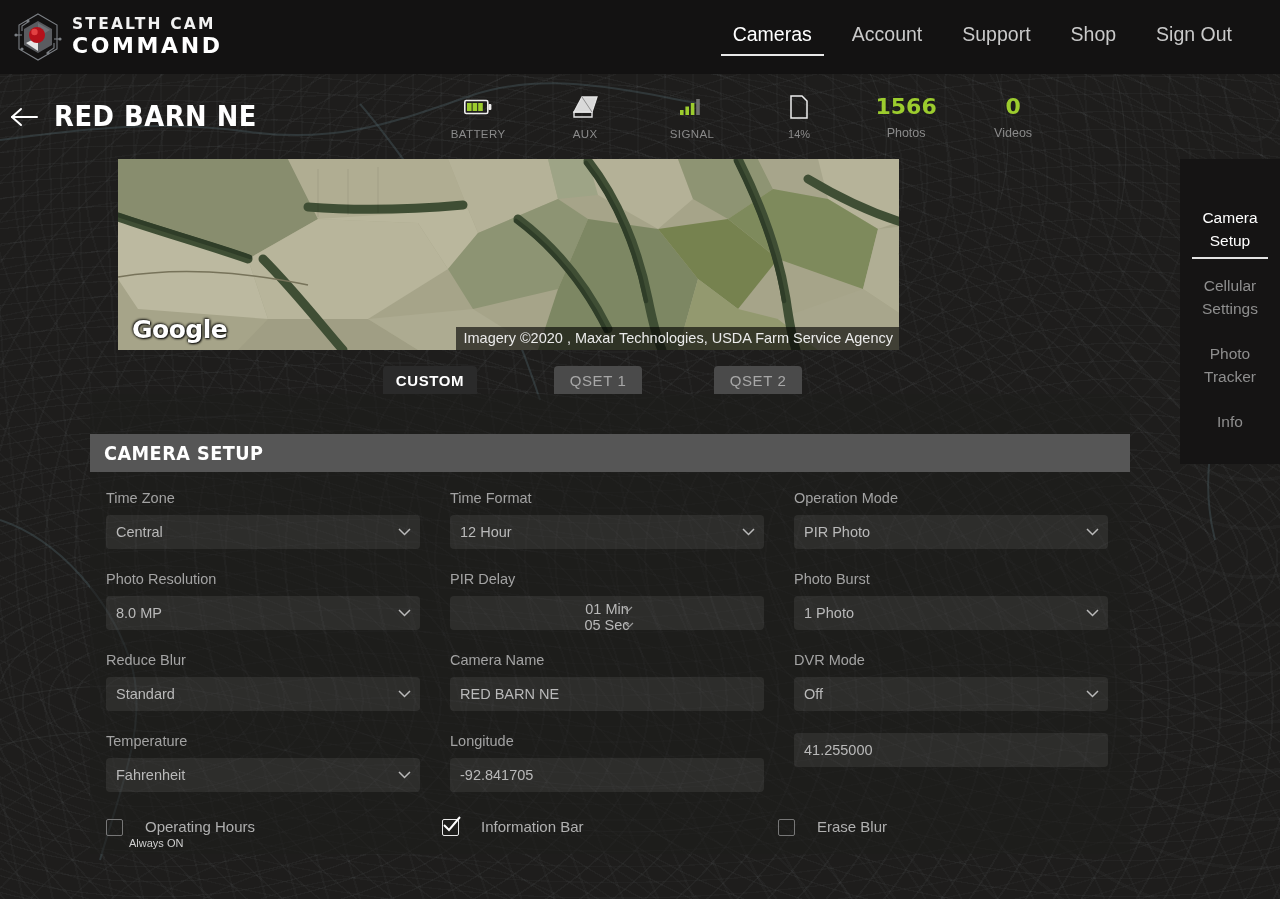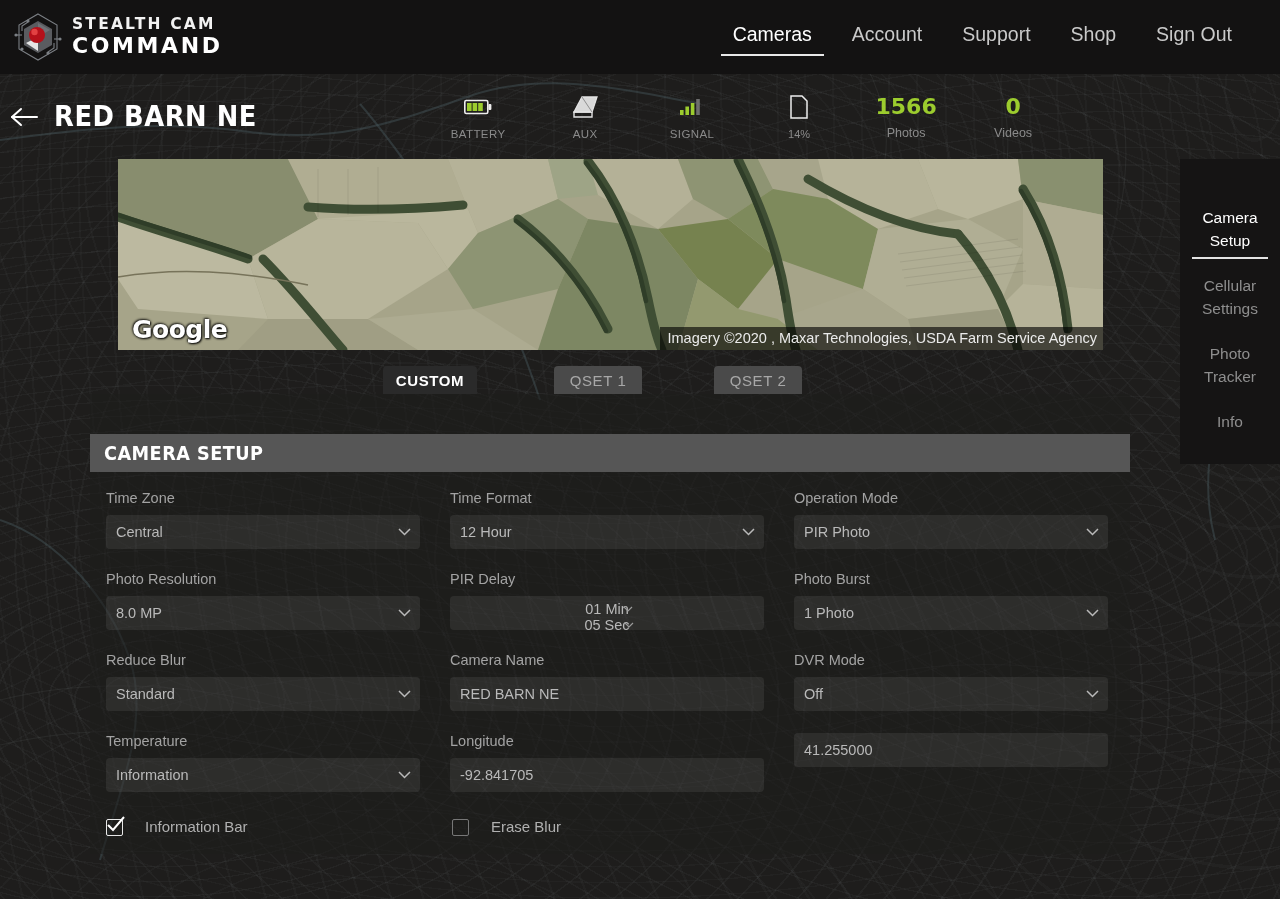--- a/index.html
+++ b/index.html
@@ -143,21 +143,21 @@
   .rb-item.active::after {
     content: "";
     position: absolute; left: 12px; right: 12px; bottom: 4px;
     height: 2px; background: #e3e3e3;
   }
 
   
   .map-wrap {
     position: absolute;
     left: 118px; top: 159px;
-    width: 985px; height: 191px;
+    width: 781px; height: 191px;
     overflow: hidden;
     z-index: 3;
   }
   .map-img { position: absolute; inset: 0; }
   .google-logo {
     position: absolute; left: 14px; bottom: 6px;
     font-family: "DejaVu Sans", sans-serif;
     font-size: 25px;
     font-weight: bold;
     color: #ffffff;
@@ -639,21 +639,21 @@
                 </svg>
             </span>
           </div>
         </div>
       </div>
 
       <div class="row row-tall">
         <div class="col">
           <div class="fld-label">Temperature</div>
           <div class="ctrl">
-            <span>Information</span>
+            <span>Fahrenheit</span>
             <span class="chev">
               <svg width="13" height="8" viewBox="0 0 13 8">
                   <polyline points="1,1 6.5,6.5 12,1" fill="none" stroke="#b9b9b9" stroke-width="1.5"></polyline>
                 </svg>
             </span>
           </div>
         </div>
         <div class="col">
           <div class="fld-label">Longitude</div>
           <div class="ctrl">
@@ -662,20 +662,27 @@
         </div>
         <div class="col last">
           <div class="ctrl">
             <span>41.255000</span>
           </div>
         </div>
       </div>
     </div>
 
     <div class="checks">
+      <div class="check-col">
+        <span class="cbx"></span>
+        <span class="check-txt">
+          <div class="check-label">Operating Hours</div>
+          <div class="check-sub">Always ON</div>
+        </span>
+      </div>
       <div class="check-col">
         <span class="cbx checked">
           <svg width="21" height="19" viewBox="0 0 21 19" style="position:absolute;left:-2px;top:-4px">
             <polyline points="3,9 8,14 19,1" fill="none" stroke="#ffffff" stroke-width="2"></polyline>
           </svg>
         </span>
         <span class="check-txt">
           <div class="check-label">Information Bar</div>
         </span>
       </div>

